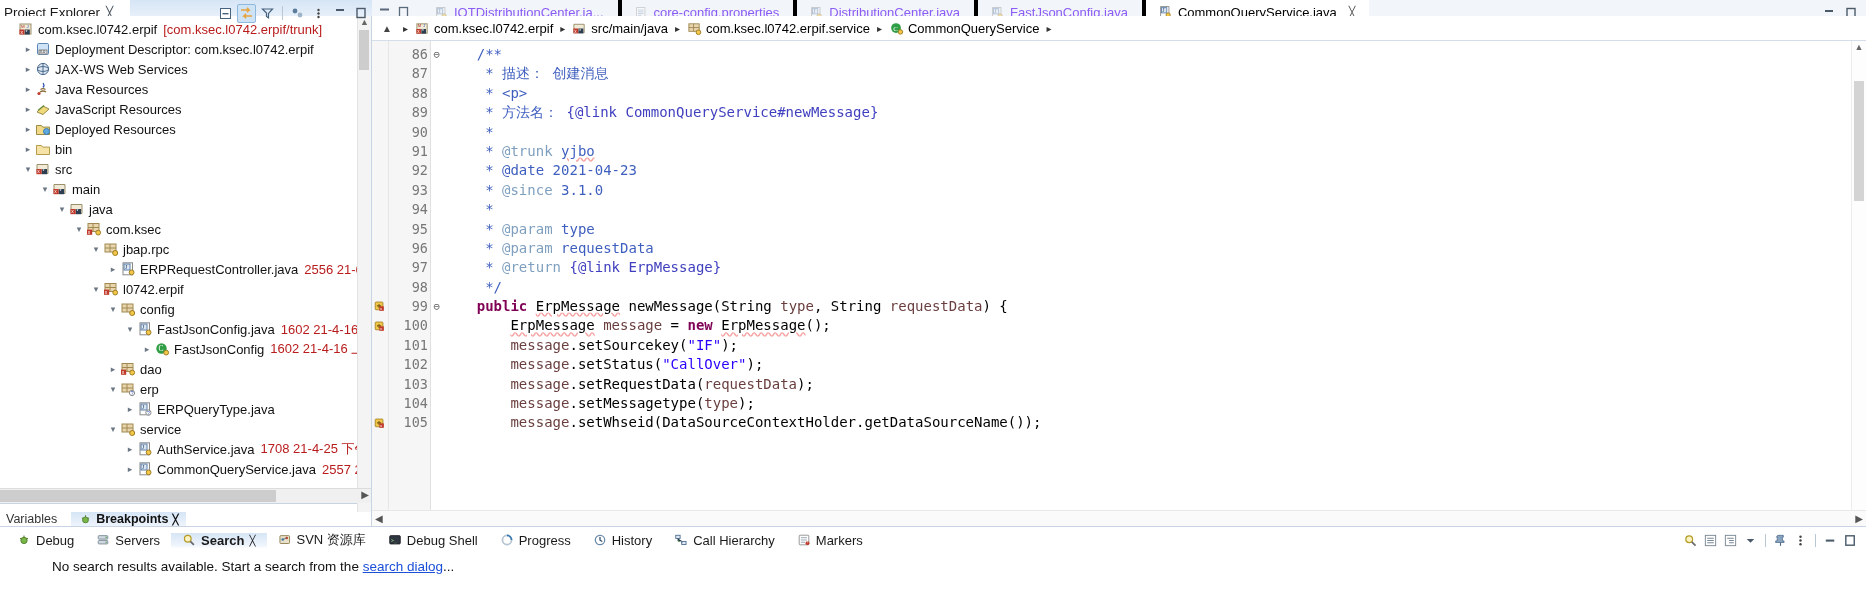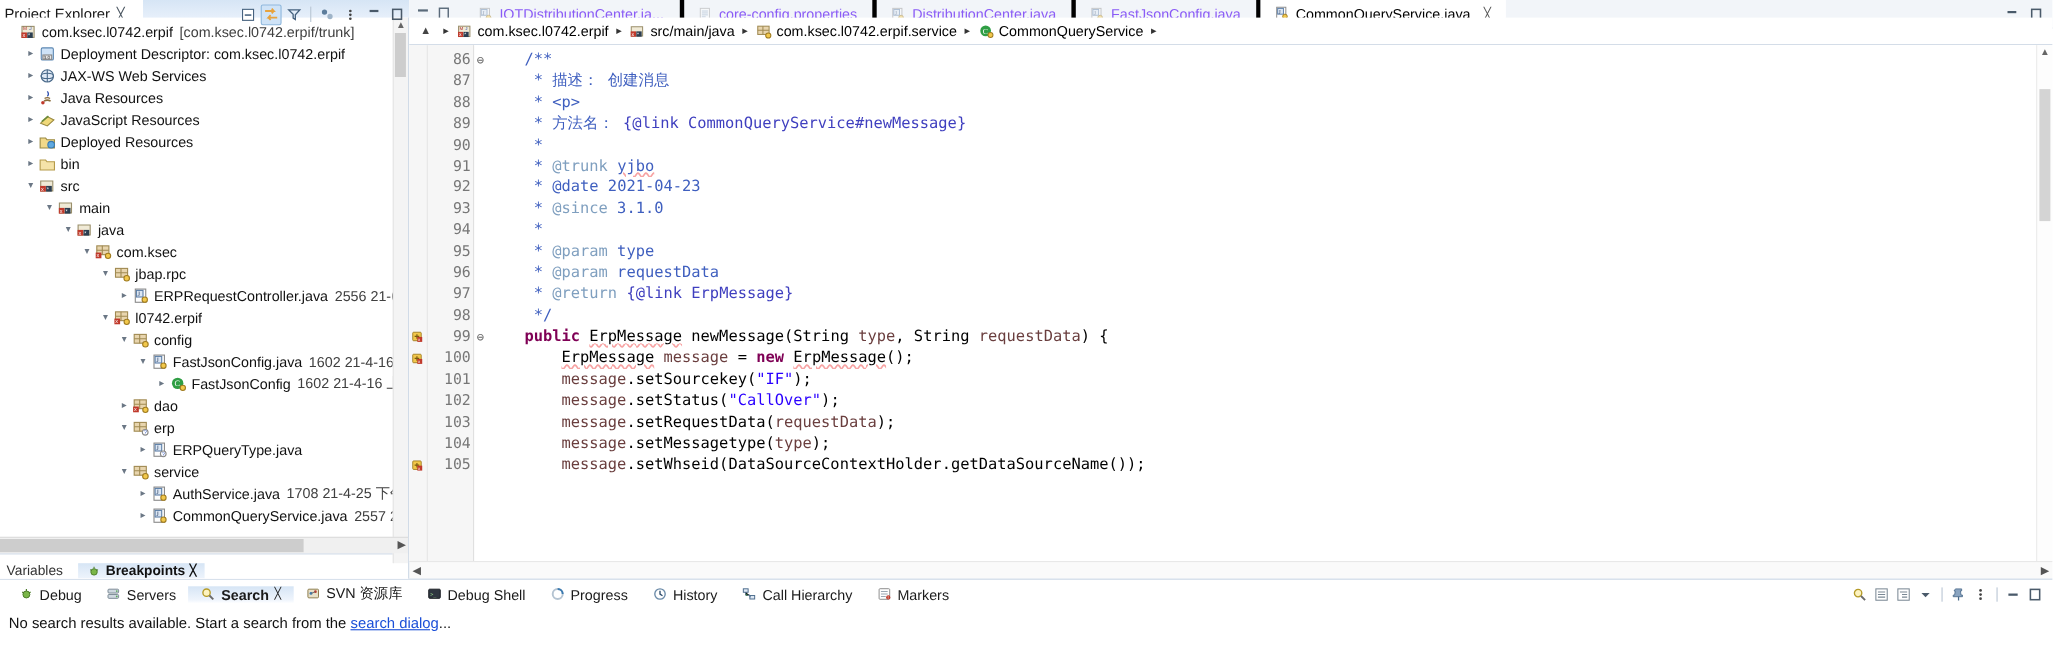--- a/index.html
+++ b/index.html
@@ -71,21 +71,21 @@
   }
   .tree { flex:1; overflow:hidden; padding-top: 3px; position: relative; }
   .trow { display:flex; align-items:center; height:20px; white-space:nowrap; font-size:13px; }
   .trow .arrow {
     width:14px; text-align:center; color:#6b7785; font-size:9px; flex:none;
     font-family:"DejaVu Sans", sans-serif;
   }
   .trow .arrow.none { color: transparent; }
   .trow .ic { width:17px; height:16px; flex:none; margin-right:3px; position:relative; }
   .trow .lbl { color:#111; }
-  .trow .decor { color:#404040; margin-left:6px; }
+  .trow .decor { color:#b91c1c; margin-left:6px; }
 
   
   .ex-hscroll {
     height:14px; background:#f0f0f0; border-top:1px solid #dcdcdc; position:relative; flex:none;
   }
   .ex-hscroll .thumb { position:absolute; left:0; top:1px; width:276px; height:12px; background:#cdcdcd; }
   .ex-hscroll .rightarrow { position:absolute; right:2px; top:0px; font-size:10px; color:#555; }
 
   
   .ex-vscroll {
@@ -159,21 +159,21 @@
 
   
   .bottom { height:72px; flex:none; display:flex; flex-direction:column; background:#fff;
             border-top:1px solid #c8d4e4; }
   .bt-tabs { height:26px; display:flex; align-items:center; gap:0; padding-left:6px; position:relative; }
   .bt-tab { display:flex; align-items:center; gap:5px; padding:0 11px; font-size:13px; color:#1a1a1a; white-space:nowrap;}
   .bt-tab.active { font-weight:bold; }
   .bt-tab.active .lbl { border-bottom: none; }
   .bt-tools { margin-left:auto; display:flex; align-items:center; gap:5px; padding-right:8px; }
   .bt-tools .sep { width:1px; height:13px; background:#b9c6d4; margin:0 2px; }
-  .bt-content { flex:1; padding:6px 0 0 8px; font-size:13.5px; color:#111; }
+  .bt-content { flex:1; padding:6px 0 0 8px; font-size:13.5px; color:#111;margin-left:44px; }
   .bt-content a { color:#1b4fd8; text-decoration:underline; }
 
   
   svg { display:block; }
 </style>
 </head>
 <body>
 
 <div class="app">
 

